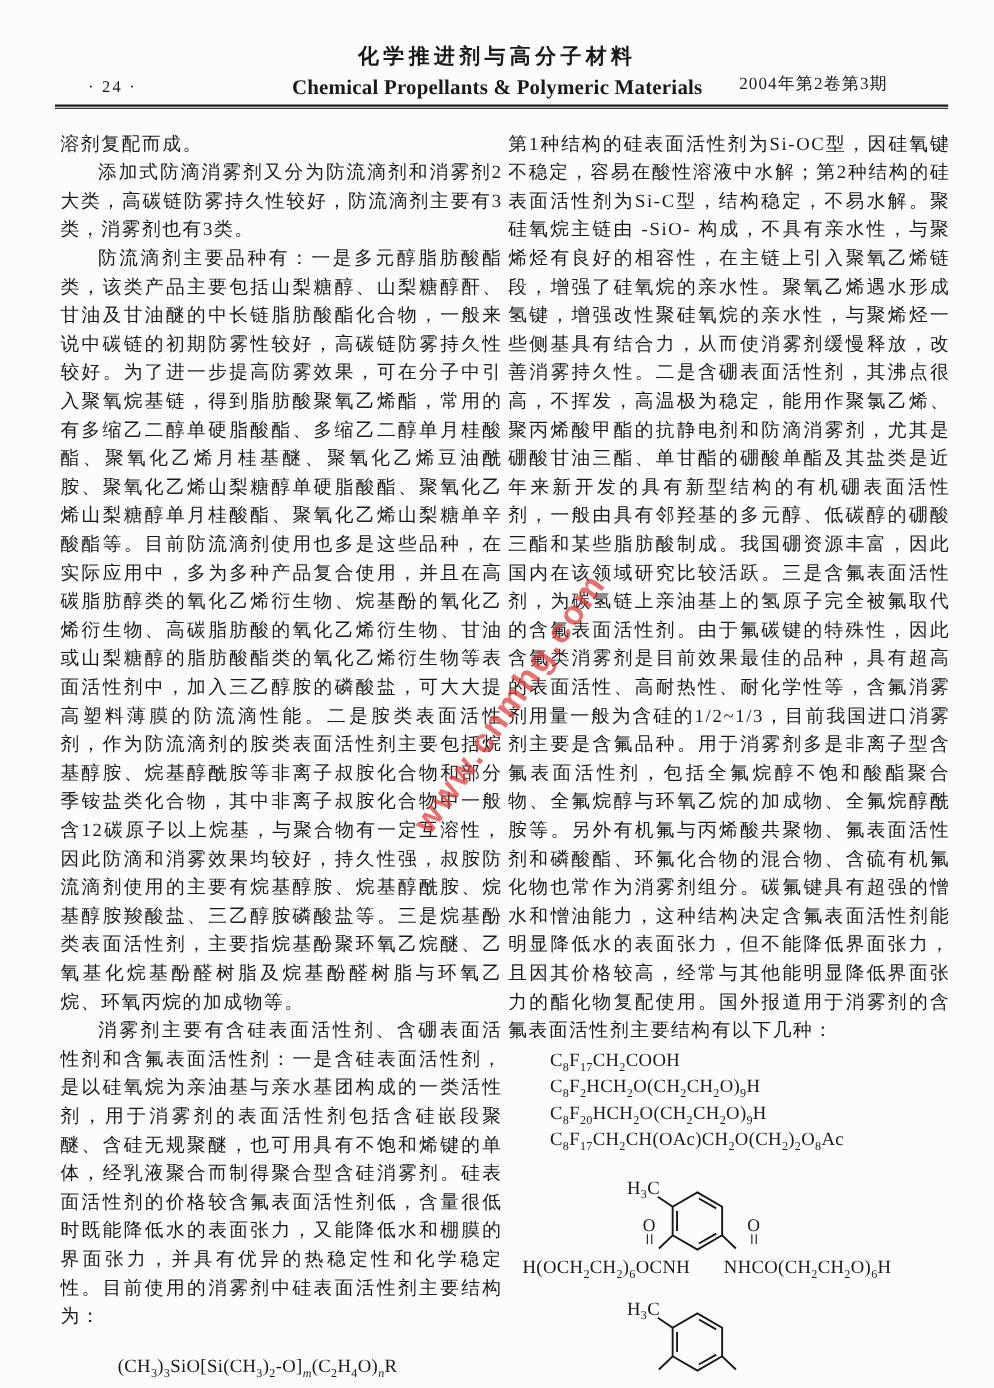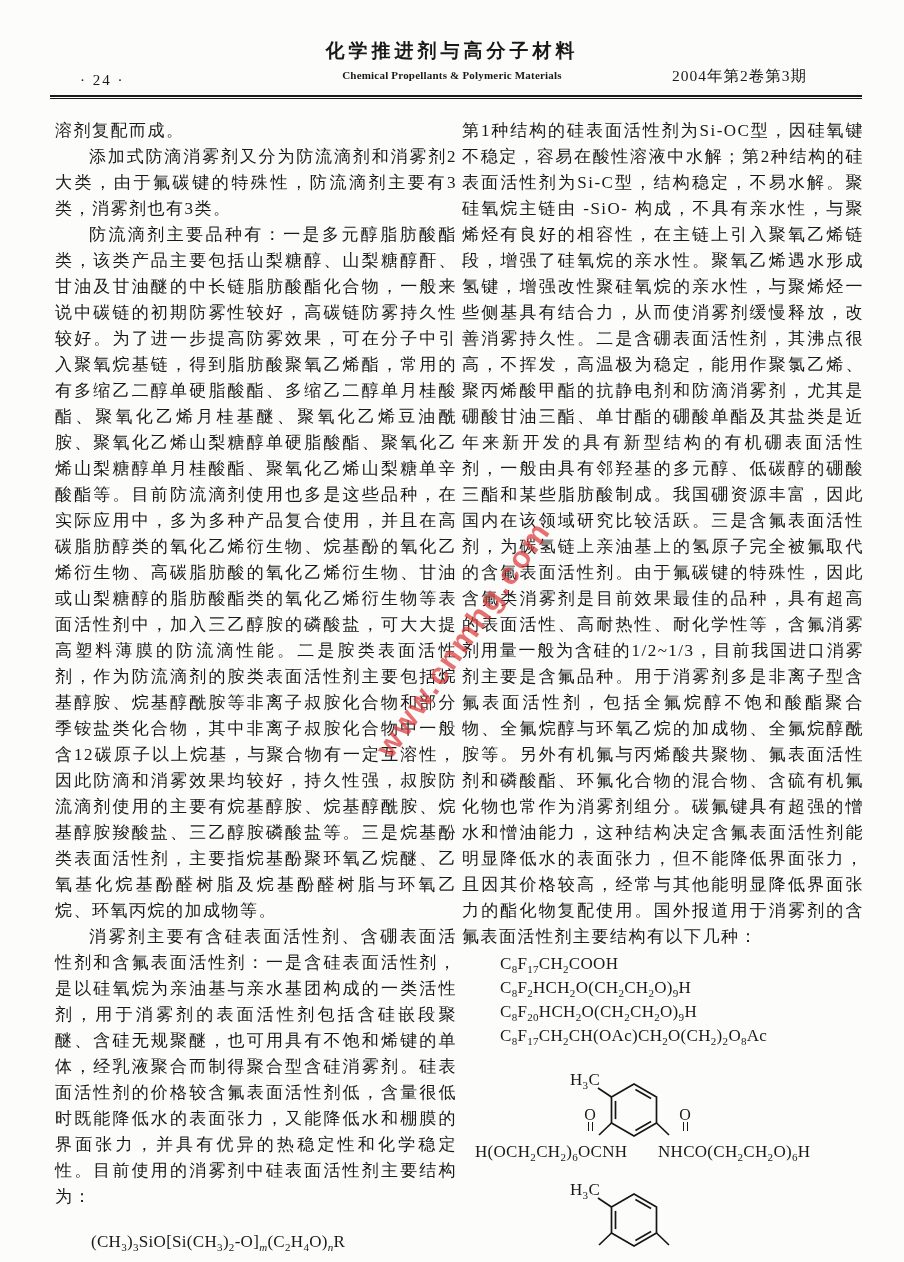--- a/index.html
+++ b/index.html
@@ -13,21 +13,21 @@
   }
   .page { position: absolute; inset: 0; padding-left: 12px; }
 
   
   .hdr-zh {
     position: absolute; top: 38px; left: 0; width: 100%;
     text-align: center; font-size: 19px; font-weight: bold; letter-spacing: 4px;
   }
   .hdr-en {
     position: absolute; top: 69px; left: 0; width: 100%;
-    text-align: center; font-size: 11px; font-weight: bold;
+    text-align: center; font-size: 19px; font-weight: bold;
     font-family: "Liberation Serif", serif; letter-spacing: 0.2px;
   }
   .hdr-pagenum { position: absolute; top: 72px; left: 80px; font-size: 15px; letter-spacing: 2px; }
   .hdr-issue { position: absolute; top: 66px; left: 672px; font-size: 15.5px; letter-spacing: 1px; }
   .hdr-rule {
     position: absolute; top: 95px; left: 50px; width: 812px; height: 4px;
     border-top: 2.5px solid #1c1c1c; border-bottom: 1.5px solid #1c1c1c;
   }
 
   
@@ -40,21 +40,21 @@
   .col-right { left: 462px; }
   .col p { margin: 0; }
   .col p.indent { text-indent: 2em; }
 
   
   .formula {
     font-family: "Liberation Serif", serif;
     font-size: 17px; letter-spacing: 0.3px; line-height: 20px;
     white-space: nowrap;
   }
-  .fml-left  { margin-left: 36px; margin-top: 22px; }
+  .fml-left  { margin-left: 52px; margin-top: 22px; }
   .fml-right { margin-left: 38px; margin-top: 4px; }
   .formula sub { font-size: 11px; line-height: 0; }
   .formula sub.it { font-style: italic; }
 
   
   .structure {
     position: relative; height: 100px; margin-top: 10px;
     font-family: "Liberation Serif", serif; font-size: 16px; letter-spacing: 0;
   }
   .structure.first { margin-top: 26px; }
@@ -90,21 +90,21 @@
   <div class="hdr-zh">化学推进剂与高分子材料</div>
   <div class="hdr-en">Chemical Propellants &amp; Polymeric Materials</div>
   <div class="hdr-pagenum">· 24 ·</div>
   <div class="hdr-issue">2004年第2卷第3期</div>
   <div class="hdr-rule"></div>
 
   <div class="watermark">www.cnmhg.com</div>
 
   <div class="col col-left">
     <p>溶剂复配而成。</p>
-    <p class="indent">添加式防滴消雾剂又分为防流滴剂和消雾剂2大类，由于氟碳键的特殊性，防流滴剂主要有3类，消雾剂也有3类。</p>
+    <p class="indent">添加式防滴消雾剂又分为防流滴剂和消雾剂2大类，高碳链防雾持久性较好，防流滴剂主要有3类，消雾剂也有3类。</p>
     <p class="indent">防流滴剂主要品种有：一是多元醇脂肪酸酯类，该类产品主要包括山梨糖醇、山梨糖醇酐、甘油及甘油醚的中长链脂肪酸酯化合物，一般来说中碳链的初期防雾性较好，高碳链防雾持久性较好。为了进一步提高防雾效果，可在分子中引入聚氧烷基链，得到脂肪酸聚氧乙烯酯，常用的有多缩乙二醇单硬脂酸酯、多缩乙二醇单月桂酸酯、聚氧化乙烯月桂基醚、聚氧化乙烯豆油酰胺、聚氧化乙烯山梨糖醇单硬脂酸酯、聚氧化乙烯山梨糖醇单月桂酸酯、聚氧化乙烯山梨糖单辛酸酯等。目前防流滴剂使用也多是这些品种，在实际应用中，多为多种产品复合使用，并且在高碳脂肪醇类的氧化乙烯衍生物、烷基酚的氧化乙烯衍生物、高碳脂肪酸的氧化乙烯衍生物、甘油或山梨糖醇的脂肪酸酯类的氧化乙烯衍生物等表面活性剂中，加入三乙醇胺的磷酸盐，可大大提高塑料薄膜的防流滴性能。二是胺类表面活性剂，作为防流滴剂的胺类表面活性剂主要包括烷基醇胺、烷基醇酰胺等非离子叔胺化合物和部分季铵盐类化合物，其中非离子叔胺化合物中一般含12碳原子以上烷基，与聚合物有一定互溶性，因此防滴和消雾效果均较好，持久性强，叔胺防流滴剂使用的主要有烷基醇胺、烷基醇酰胺、烷基醇胺羧酸盐、三乙醇胺磷酸盐等。三是烷基酚类表面活性剂，主要指烷基酚聚环氧乙烷醚、乙氧基化烷基酚醛树脂及烷基酚醛树脂与环氧乙烷、环氧丙烷的加成物等。</p>
     <p class="indent">消雾剂主要有含硅表面活性剂、含硼表面活性剂和含氟表面活性剂：一是含硅表面活性剂，是以硅氧烷为亲油基与亲水基团构成的一类活性剂，用于消雾剂的表面活性剂包括含硅嵌段聚醚、含硅无规聚醚，也可用具有不饱和烯键的单体，经乳液聚合而制得聚合型含硅消雾剂。硅表面活性剂的价格较含氟表面活性剂低，含量很低时既能降低水的表面张力，又能降低水和棚膜的界面张力，并具有优异的热稳定性和化学稳定性。目前使用的消雾剂中硅表面活性剂主要结构为：</p>
     <div class="formula fml-left">(CH<sub>3</sub>)<sub>3</sub>SiO[Si(CH<sub>3</sub>)<sub>2</sub>-O]<sub class="it">m</sub>(C<sub>2</sub>H<sub>4</sub>O)<sub class="it">n</sub>R</div>
 
   </div>
 
   <div class="col col-right">
     <p>第1种结构的硅表面活性剂为Si-OC型，因硅氧键不稳定，容易在酸性溶液中水解；第2种结构的硅表面活性剂为Si-C型，结构稳定，不易水解。聚硅氧烷主链由 -SiO- 构成，不具有亲水性，与聚烯烃有良好的相容性，在主链上引入聚氧乙烯链段，增强了硅氧烷的亲水性。聚氧乙烯遇水形成氢键，增强改性聚硅氧烷的亲水性，与聚烯烃一些侧基具有结合力，从而使消雾剂缓慢释放，改善消雾持久性。二是含硼表面活性剂，其沸点很高，不挥发，高温极为稳定，能用作聚氯乙烯、聚丙烯酸甲酯的抗静电剂和防滴消雾剂，尤其是硼酸甘油三酯、单甘酯的硼酸单酯及其盐类是近年来新开发的具有新型结构的有机硼表面活性剂，一般由具有邻羟基的多元醇、低碳醇的硼酸三酯和某些脂肪酸制成。我国硼资源丰富，因此国内在该领域研究比较活跃。三是含氟表面活性剂，为碳氢链上亲油基上的氢原子完全被氟取代的含氟表面活性剂。由于氟碳键的特殊性，因此含氟类消雾剂是目前效果最佳的品种，具有超高的表面活性、高耐热性、耐化学性等，含氟消雾剂用量一般为含硅的1/2~1/3，目前我国进口消雾剂主要是含氟品种。用于消雾剂多是非离子型含氟表面活性剂，包括全氟烷醇不饱和酸酯聚合物、全氟烷醇与环氧乙烷的加成物、全氟烷醇酰胺等。另外有机氟与丙烯酸共聚物、氟表面活性剂和磷酸酯、环氟化合物的混合物、含硫有机氟化物也常作为消雾剂组分。碳氟键具有超强的憎水和憎油能力，这种结构决定含氟表面活性剂能明显降低水的表面张力，但不能降低界面张力，且因其价格较高，经常与其他能明显降低界面张力的酯化物复配使用。国外报道用于消雾剂的含氟表面活性剂主要结构有以下几种：</p>
     <div class="formula fml-right">C<sub>8</sub>F<sub>17</sub>CH<sub>2</sub>COOH</div>
     <div class="formula fml-right">C<sub>8</sub>F<sub>2</sub>HCH<sub>2</sub>O(CH<sub>2</sub>CH<sub>2</sub>O)<sub>9</sub>H</div>

